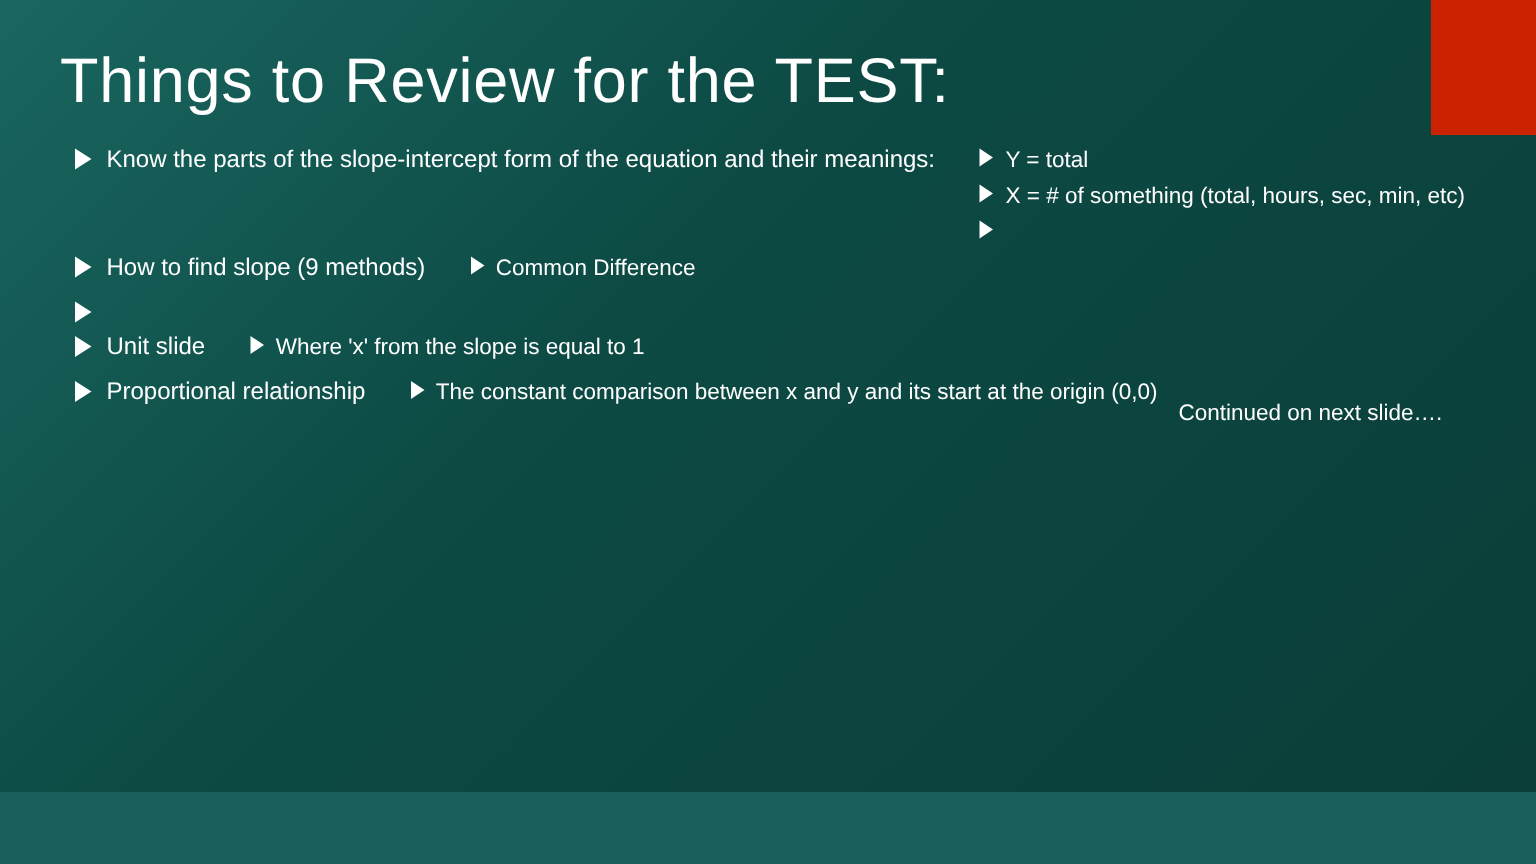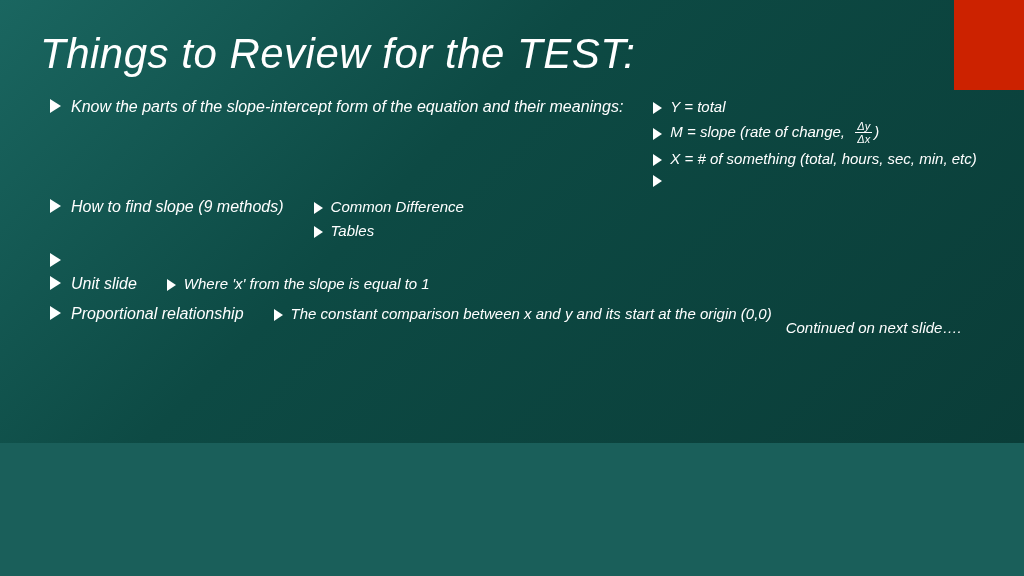--- a/index.html
+++ b/index.html
@@ -13,26 +13,25 @@
       height: 576px;
       overflow: hidden;
       font-family: 'Segoe UI', Arial, sans-serif;
       background: #1a5f5a;
       color: #ffffff;
       position: relative;
     }
 
     .slide-container {
       width: 1024px;
-      height: 443px;
+      height: 528px;
       background: linear-gradient(135deg, #1a6660 0%, #0d4a44 40%, #0a3d38 100%);
       padding: 30px 40px 20px 40px;
       position: relative;
       overflow: hidden;
-      font-style: italic;
     }
 
     
     .red-accent {
       position: absolute;
       top: 0;
       right: 0;
       width: 70px;
       height: 90px;
       background: #cc2200;
@@ -67,21 +66,21 @@
     ul.level2 {
       list-style: none;
       padding-left: 30px;
     }
 
     ul.level2 > li {
       margin-bottom: 3px;
       font-size: 15px;
       line-height: 1.4;
       display: flex;
-      align-items: center;
+      align-items: flex-start;
     }
 
     .arrow1 {
       display: inline-block;
       width: 0;
       height: 0;
       border-top: 7px solid transparent;
       border-bottom: 7px solid transparent;
       border-left: 11px solid #ffffff;
       margin-right: 10px;
@@ -147,50 +146,37 @@
         <span class="arrow1"></span>
         <div class="sub-items">
           <span>Know the parts of the slope-intercept form of the equation and their meanings:</span>
           <ul class="level2">
             <li>
               <span class="arrow2"></span>
               <span>Y = total</span>
             </li>
             <li>
               <span class="arrow2"></span>
-              <span>M = slope (rate of change,&nbsp;
-                <span class="fraction">
-                  <span class="num">Δy</span>
-                  <span class="den">Δx</span>
-                </span>)
-              </span>
-            </li>
-            <li>
-              <span class="arrow2"></span>
               <span>X = # of something (total, hours, sec, min, etc)</span>
             </li>
             <li>
               <span class="arrow2"></span>
             </li>
           </ul>
         </div>
       </li>
 
       <li>
         <span class="arrow1"></span>
         <div class="sub-items">
           <span>How to find slope (9 methods)</span>
           <ul class="level2">
             <li>
               <span class="arrow2"></span>
               <span>Common Difference</span>
-            </li>
-            <li>
-              <span class="arrow2"></span>
-              <span>Tables</span>
             </li>
           </ul>
         </div>
       </li>
 
       <li>
         <span class="arrow1"></span>
       </li>
 
       <li>

